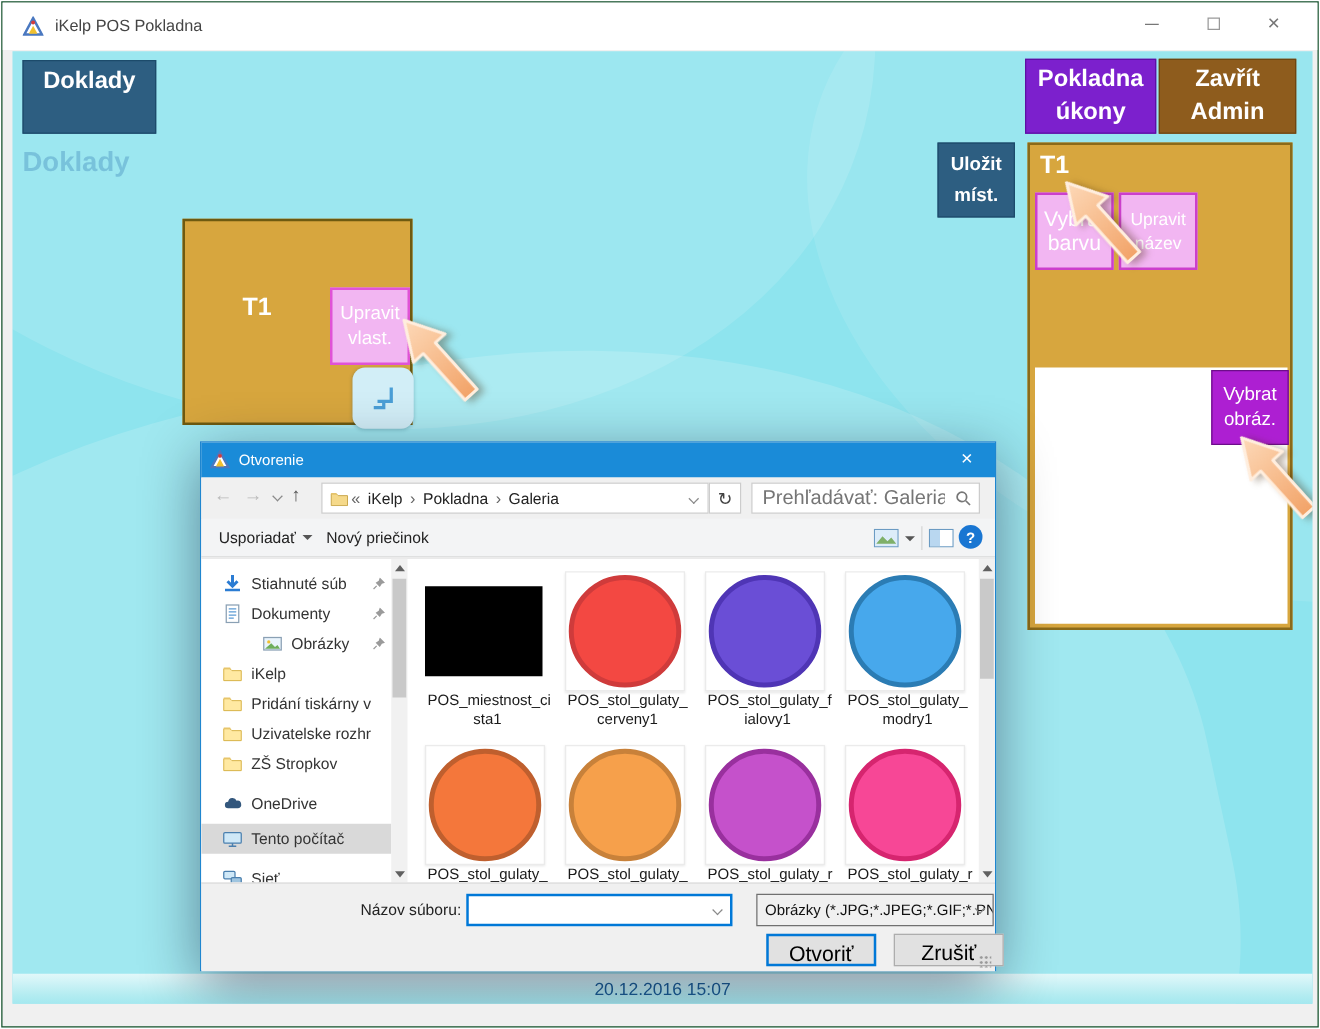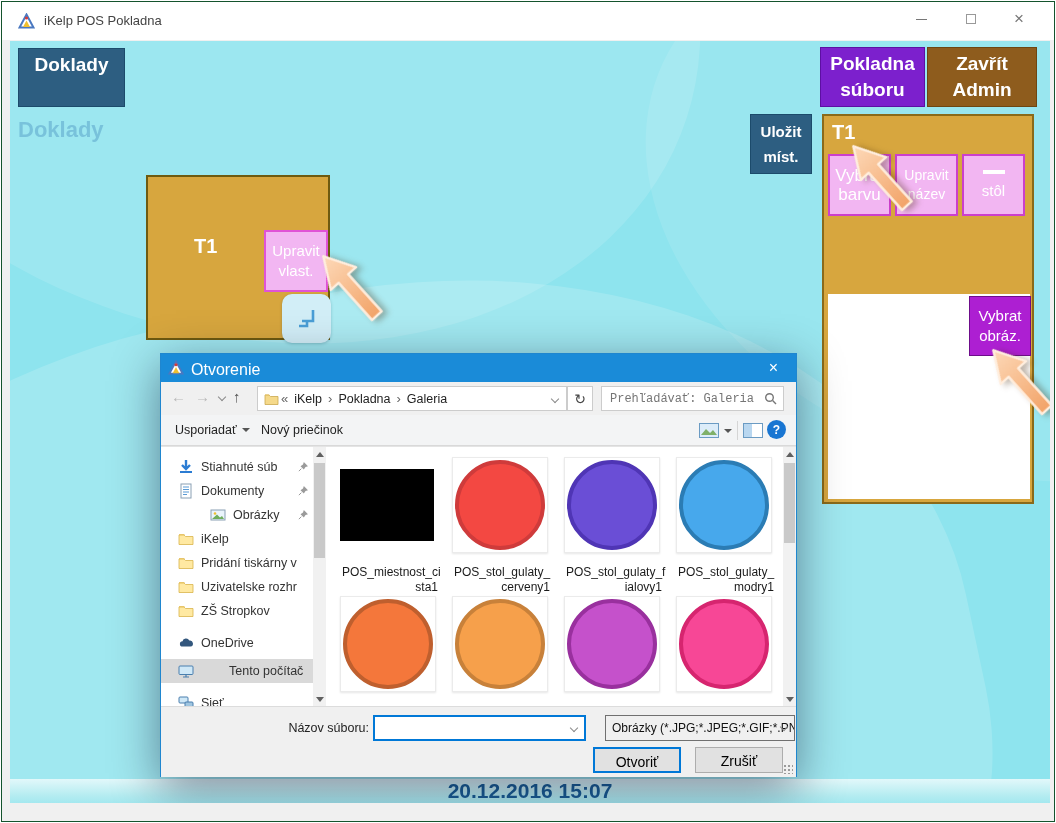--- a/index.html
+++ b/index.html
@@ -45,76 +45,76 @@
   .pink-btn.b3{left:138px;}
   .dash{width:22px;height:4px;background:#fff;margin:0 auto 7px auto;}
   .panel-white{position:absolute;left:4px;top:178px;width:202px;height:205px;background:#fff;}
   .btn-vybrat-obraz{position:absolute;left:145px;top:180px;width:62px;height:60px;background:#ad1fd2;border:1px solid #6d0d8a;color:#fff;font-size:15px;text-align:center;display:flex;flex-direction:column;justify-content:center;line-height:20px;}
 
   
   .cursor-arrow{position:absolute;width:42px;height:86px;z-index:300;filter:drop-shadow(3px 4px 3px rgba(70,40,10,0.35));transform:rotate(-42deg);transform-origin:21px 3px;}
 
   
   .clock-bar{position:absolute;left:0;right:0;top:738px;height:24px;background:linear-gradient(180deg,#e2f8fa 0%,#b4ecf1 70%,#a4e8ef 100%);display:flex;align-items:center;justify-content:center;z-index:40;}
-  .clock-bar span{font-size:21px;font-weight:bold;color:#1a5f96;}
+  .clock-bar span{font-size:14px;font-weight:normal;color:#1a5f96;}
 
   
   .dialog{position:absolute;left:150px;top:312px;width:637px;height:424px;background:#f0f0f0;border:1px solid #1f86cf;box-shadow:0 12px 45px rgba(0,0,30,0.45);z-index:100;}
   .dlg-titlebar{position:absolute;left:0;top:0;right:0;height:28px;background:#1a8bd8;color:#fff;}
   .dlg-titlebar .applogo{position:absolute;left:7px;top:6px;width:16px;height:16px;}
-  .dlg-title{position:absolute;left:30px;top:7px;font-size:16px;}
+  .dlg-title{position:absolute;left:30px;top:7px;font-size:12px;}
   .dlg-close{position:absolute;right:0;top:0;width:45px;height:28px;display:flex;align-items:center;justify-content:center;font-size:16px;color:#fff;}
 
   .navrow{position:absolute;left:0;top:28px;right:0;height:33px;background:#f0f0f0;}
   .navglyph{position:absolute;top:6px;font-size:15px;color:#b9b9b9;}
   .navglyph.up{color:#555;}
   .chev{display:inline-block;width:6px;height:6px;border-right:1.4px solid #8a8a8a;border-bottom:1.4px solid #8a8a8a;transform:rotate(45deg);}
   .addressbar{position:absolute;left:96px;top:4px;width:310px;height:25px;background:#fff;border:1px solid #cccccc;display:flex;align-items:center;font-size:12.5px;color:#222;}
   .addressbar .crumb{margin:0 4px;white-space:nowrap;}
   .addressbar .sep{color:#666;margin:0 2px;font-size:13px;}
   .addr-chev{margin-left:auto;margin-right:8px;}
   .refreshbox{position:absolute;left:406px;top:4px;width:26px;height:25px;background:#fff;border:1px solid #cccccc;display:flex;align-items:center;justify-content:center;color:#444;font-size:14px;}
   .searchbox{position:absolute;left:440px;top:4px;width:183px;height:25px;background:#fff;border:1px solid #cccccc;}
-  .searchbox input{position:absolute;left:6px;top:2px;width:150px;height:19px;border:none;outline:none;font-size:12px;color:#555;font-family:Liberation Mono, monospace;background:transparent;}
+  .searchbox input{position:absolute;left:6px;top:2px;width:150px;height:19px;border:none;outline:none;font-size:16px;color:#555;font-family:Liberation Sans, sans-serif;background:transparent;}
   .searchbox .mag{position:absolute;right:6px;top:5px;}
 
   .dlg-toolbar{position:absolute;left:0;top:61px;right:0;height:31px;background:#f3f4f5;border-bottom:1px solid #d9d9d9;font-size:12.5px;color:#222;}
   .tb-item{position:absolute;top:8px;display:flex;align-items:center;gap:5px;}
   .tri-down{width:0;height:0;border-left:4px solid transparent;border-right:4px solid transparent;border-top:4px solid #555;}
   .tb-divider{position:absolute;left:576px;top:6px;width:1px;height:19px;background:#d5d5d5;}
   .helpbtn{position:absolute;left:606px;top:5px;width:19px;height:19px;border-radius:50%;background:#1976d2;color:#fff;font-weight:bold;font-size:12px;display:flex;align-items:center;justify-content:center;}
 
   .dlg-body{position:absolute;left:0;top:92px;right:0;height:260px;background:#fff;border-top:1px solid #e4e4e4;overflow:hidden;}
   .sbitem{position:absolute;left:0;width:152px;height:24px;display:flex;align-items:center;font-size:12.5px;color:#333;white-space:nowrap;overflow:hidden;}
   .sbitem .ic{width:16px;height:16px;margin-left:17px;margin-right:7px;flex:none;}
-  .sbitem.sel{background:#d9d9d9;gap:28px;}
+  .sbitem.sel{background:#d9d9d9;}
   .sbitem .pin{margin-left:auto;margin-right:5px;flex:none;}
   .vscroll{position:absolute;top:0;width:13px;height:260px;background:#f1f1f1;}
   .vscroll.side{left:152px;} .vscroll.files{right:0;}
   .sb-arrow{position:absolute;left:3px;width:0;height:0;border-left:4px solid transparent;border-right:4px solid transparent;}
   .sb-arrow.up{top:5px;border-bottom:5px solid #606060;}
   .sb-arrow.down{bottom:5px;border-top:5px solid #606060;}
   .sb-thumb{position:absolute;left:1px;width:11px;background:#c9c9c9;}
 
   .filegrid{position:absolute;left:165px;top:0;right:13px;height:260px;overflow:hidden;}
   .tile{position:absolute;width:96px;}
   .thumb{position:relative;width:96px;height:96px;background:#fff;border:1px solid #ebebeb;box-shadow:0 1px 2px rgba(0,0,0,0.10);}
   .thumb.noframe{background:transparent;border:none;box-shadow:none;}
   .circle{position:absolute;left:2px;top:2px;width:90px;height:90px;border-radius:50%;border:4px solid;}
   .blackimg{position:absolute;left:0;top:12px;width:94px;height:72px;}
-  .fname{position:absolute;top:108px;left:2px;width:100%;font-size:12px;line-height:15px;color:#1a1a1a;text-align:right;}
+  .fname{position:absolute;top:96px;left:2px;width:100%;font-size:12px;line-height:15px;color:#1a1a1a;text-align:center;}
 
   .dlg-footer{position:absolute;left:0;top:352px;right:0;height:71px;background:#f0f0f0;border-top:1px solid #dcdcdc;font-size:12.5px;color:#222;}
   .fn-label{position:absolute;left:60px;top:14px;width:148px;text-align:right;}
   .fn-combo{position:absolute;left:212px;top:8px;width:213px;height:26px;background:#fff;border:2px solid #0078d7;}
   .fn-combo input{position:absolute;left:4px;top:1px;width:180px;height:20px;border:none;outline:none;font-size:12.5px;font-family:"Liberation Sans",sans-serif;}
   .fn-caret{position:absolute;left:5px;top:4px;width:1px;height:15px;background:#000;}
   .combo-chev{position:absolute;right:7px;top:8px;}
   .filter-combo{position:absolute;left:432px;top:8px;width:190px;height:26px;background:#f0f0f0;border:1px solid #707070;overflow:hidden;white-space:nowrap;padding:5px 20px 0 6px;font-size:12px;color:#111;margin-left:12px;}
-  .dlgbtn{position:absolute;top:40px;width:88px;height:26px;background:#e1e1e1;text-align:center;padding-top:5px;font-size:14px;color:#000;}
+  .dlgbtn{position:absolute;top:40px;width:88px;height:26px;background:#e1e1e1;text-align:center;padding-top:5px;font-size:17px;color:#000;margin-left:20px;}
   .dlgbtn.open{left:432px;border:2px solid #0078d7;}
   .dlgbtn.cancel{left:534px;border:1px solid #adadad;}
   .grip{position:absolute;right:3px;bottom:3px;width:10px;height:10px;background-image:radial-gradient(#9a9a9a 1px,transparent 1.2px);background-size:4px 4px;}
 </style>
 </head>
 <body>
 
 <svg width="0" height="0" style="position:absolute">
   <defs>
     <linearGradient id="agrad" x1="0" y1="0" x2="0" y2="1">
@@ -166,40 +166,36 @@
       </svg>
     </div>
 
     <div class="navy-btn btn-ulozit" style="background: rgb(45, 94, 129);">
       <span>Uložit</span>
       <span>míst.</span>
     </div>
 
     <div class="btn-pokladna" style="background: rgb(124, 32, 205);">
       <span>Pokladna</span><br>
-      <span>súboru</span>
+      <span>úkony</span>
     </div>
     <div class="btn-zavrit" style="background: rgb(142, 92, 29);">
       <span>Zavřít</span>
       <span>Admin</span>
     </div>
 
     <div class="side-panel" style="background: rgb(215, 166, 62);">
       <span class="ptitle">T1</span>
       <div class="pink-btn b1" style="background: rgb(242, 182, 242);">
         <span>Vybrat</span>
         <span>barvu</span>
       </div>
       <div class="pink-btn b2" style="background: rgb(242, 182, 242);">
         <span>Upravit</span>
         <span>název</span>
-      </div>
-      <div class="pink-btn b3" style="background: rgb(242, 182, 242);">
-        <div class="dash"></div>
-        <span>stôl</span>
       </div>
       <div class="panel-white"></div>
       <div class="btn-vybrat-obraz" style="background: rgb(173, 31, 210);">
         <span>Vybrat</span>
         <span>obráz.</span>
       </div>
     </div>
 
     <svg class="cursor-arrow" style="left:293px;top:213px;" viewBox="0 0 42 86">
       <path d="M21,2 L38,32 L27.5,32 L27.5,82 L14.5,82 L14.5,32 L4,32 Z" fill="url(#agrad)" stroke="#ffeede" stroke-width="2.5" stroke-linejoin="round"></path>

